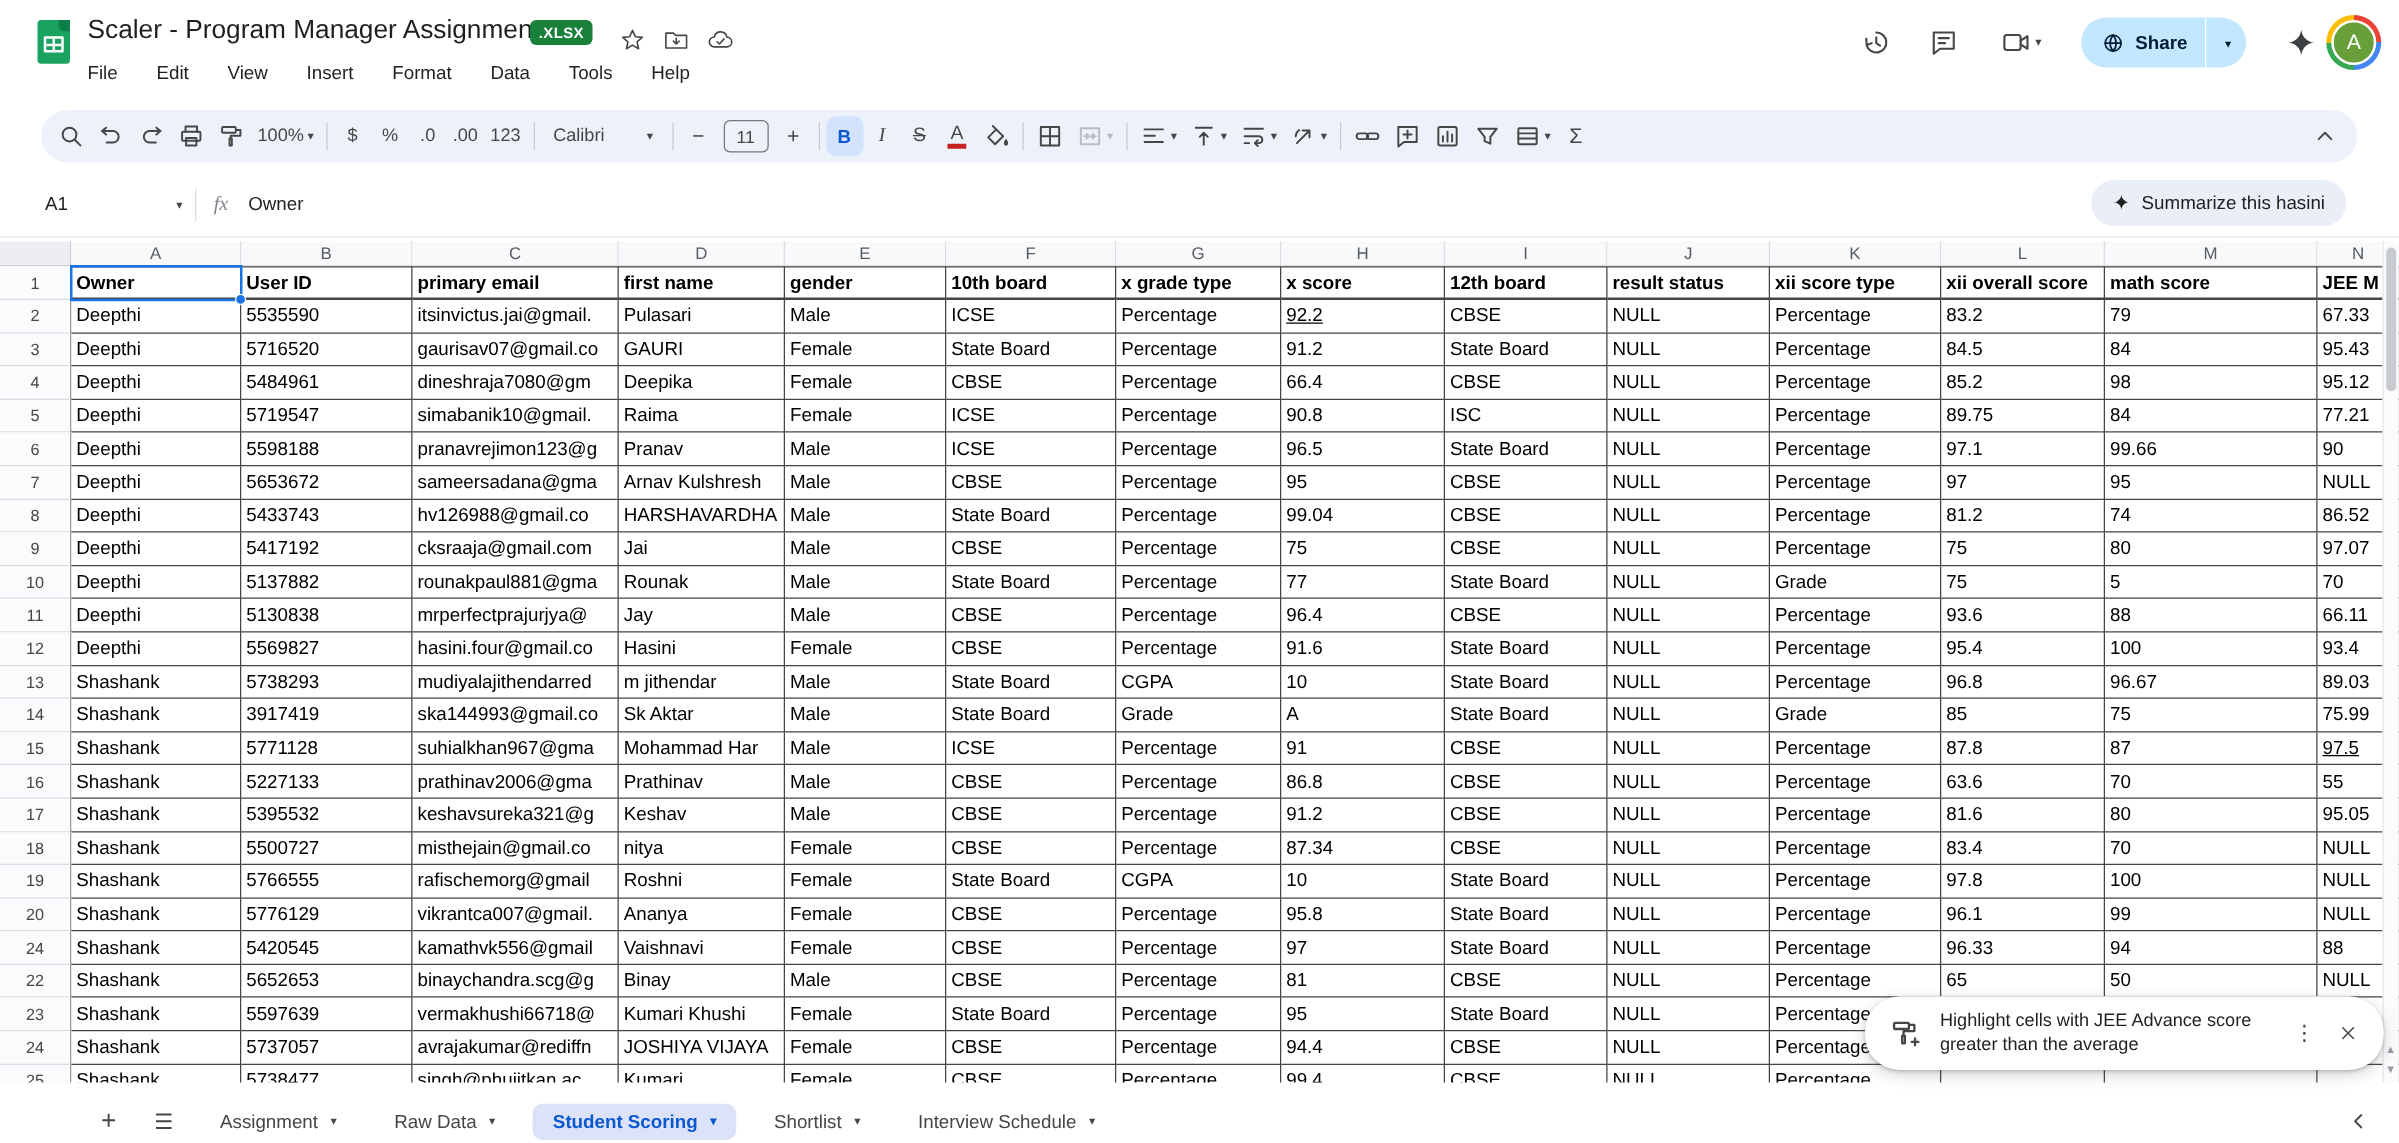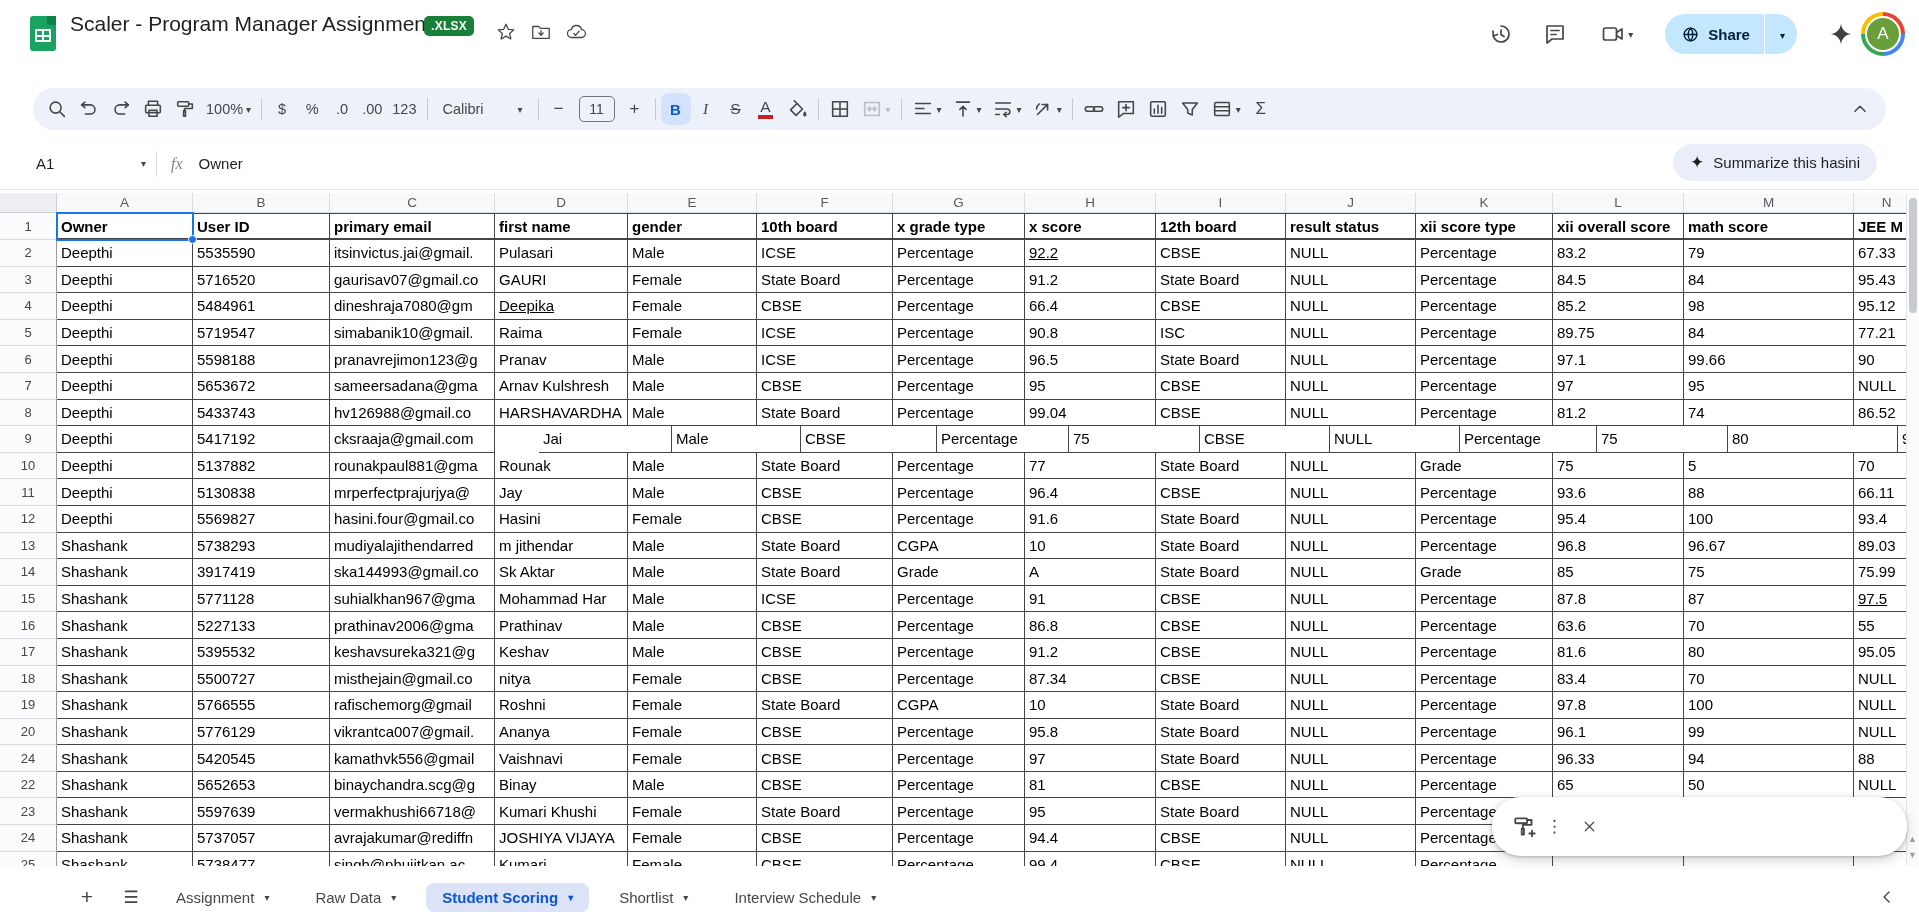--- a/index.html
+++ b/index.html
@@ -261,20 +261,30 @@
       <svg class="ic" style="stroke-width:1.4">
         <use href="#i-folder-move"></use>
       </svg>
     </div>
   <div class="tb-ico" style="left:562px">
       <svg class="ic" style="stroke-width:1.4">
         <use href="#i-cloud-check"></use>
       </svg>
     </div>
 
+  <div id="menubar">
+    <span>File</span>
+    <span>Edit</span>
+    <span>View</span>
+    <span>Insert</span>
+    <span>Format</span>
+    <span>Data</span>
+    <span>Tools</span>
+    <span>Help</span>
+  </div>
 
   <div id="top-right">
     <div class="tr-ico">
         <svg class="ic" style="width:24px;height:24px">
           <use href="#i-history"></use>
         </svg>
       </div>
     <div class="tr-ico" style="margin-left:14px">
         <svg class="ic" style="width:24px;height:24px">
           <use href="#i-comment"></use>
@@ -545,21 +555,21 @@
         <div class="cell" style="width: 137px;">Percentage</div>
         <div class="cell" style="width: 131px;">84.5</div>
         <div class="cell" style="width: 170px;">84</div>
         <div class="cell" style="width: 66px;">95.43</div>
       </div>
       <div class="grow" style="height: 26.6px;">
         <div class="rowhead">4</div>
         <div class="cell" style="width: 136px;">Deepthi</div>
         <div class="cell" style="width: 137px;">5484961</div>
         <div class="cell" style="width: 165px;">dineshraja7080@gm</div>
-        <div class="cell" style="width: 133px; text-decoration: underline;">Deepika</div>
+        <div class="cell" style="width: 133px;">Deepika</div>
         <div class="cell" style="width: 129px;">Female</div>
         <div class="cell" style="width: 136px;">CBSE</div>
         <div class="cell" style="width: 132px;">Percentage</div>
         <div class="cell" style="width: 131px;">66.4</div>
         <div class="cell" style="width: 130px;">CBSE</div>
         <div class="cell" style="width: 130px;">NULL</div>
         <div class="cell" style="width: 137px;">Percentage</div>
         <div class="cell" style="width: 131px;">85.2</div>
         <div class="cell" style="width: 170px;">98</div>
         <div class="cell" style="width: 66px;">95.12</div>
@@ -630,21 +640,21 @@
         <div class="cell" style="width: 137px;">Percentage</div>
         <div class="cell" style="width: 131px;">81.2</div>
         <div class="cell" style="width: 170px;">74</div>
         <div class="cell" style="width: 66px;">86.52</div>
       </div>
       <div class="grow" style="height: 26.6px;">
         <div class="rowhead">9</div>
         <div class="cell" style="width: 136px;">Deepthi</div>
         <div class="cell" style="width: 137px;">5417192</div>
         <div class="cell" style="width: 165px;">cksraaja@gmail.com</div>
-        <div class="cell" style="width: 133px; margin-left: 44px;">Jai</div>
+        <div class="cell" style="width: 133px;">Jai</div>
         <div class="cell" style="width: 129px;">Male</div>
         <div class="cell" style="width: 136px;">CBSE</div>
         <div class="cell" style="width: 132px;">Percentage</div>
         <div class="cell" style="width: 131px;">75</div>
         <div class="cell" style="width: 130px;">CBSE</div>
         <div class="cell" style="width: 130px;">NULL</div>
         <div class="cell" style="width: 137px;">Percentage</div>
         <div class="cell" style="width: 131px;">75</div>
         <div class="cell" style="width: 170px;">80</div>
         <div class="cell" style="width: 66px;">97.07</div>
@@ -928,20 +938,21 @@
     <div id="vthumb"></div>
     <div class="scroll-arrow" style="bottom:22px">▲</div>
     <div class="scroll-arrow" style="bottom:6px">▼</div>
   </div>
 </div>
 
 <div id="toast">
   <svg class="ic" style="width:26px;height:26px;flex:none">
       <use href="#i-roller-plus"></use>
     </svg>
+  <div class="msg">Highlight cells with JEE Advance score greater than the average</div>
   <div class="dots">⋮</div>
   <div class="x">
       <svg class="ic" style="width:17px;height:17px">
         <use href="#i-close"></use>
       </svg>
     </div>
 </div>
 
 <div id="tabbar">
   <div id="add-sheet">+</div>

